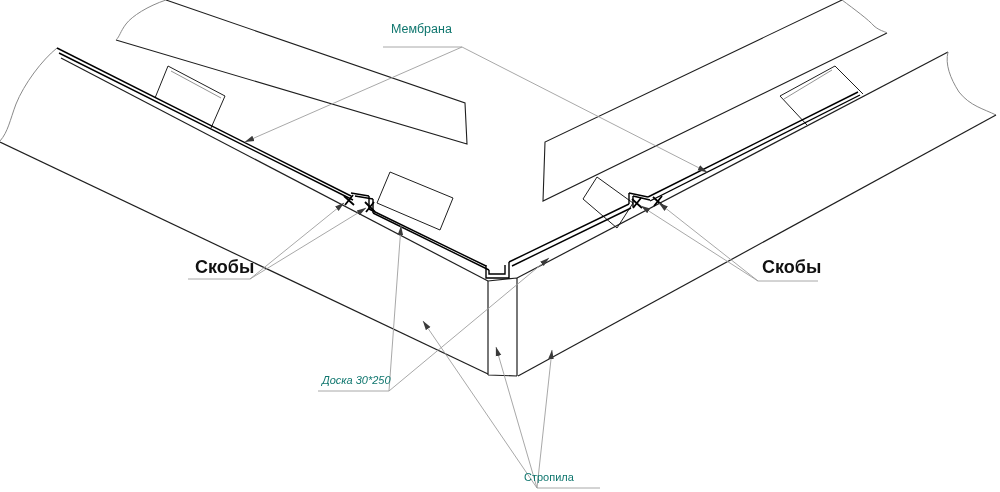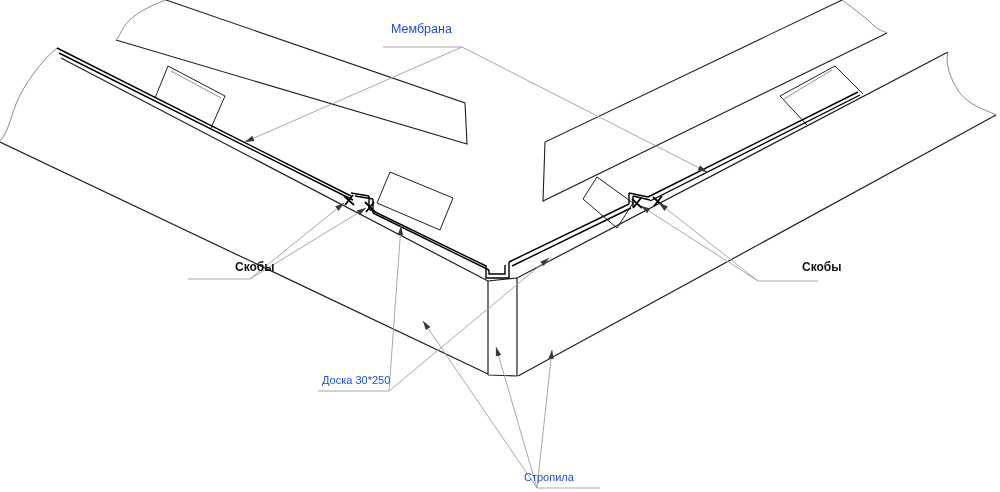--- a/index.html
+++ b/index.html
@@ -6,27 +6,27 @@
   .stage{
     position:relative;
     width:1000px;height:492px;
     background:#ffffff;
     font-family:"Liberation Sans", sans-serif;
     overflow:hidden;
   }
   .stage svg{position:absolute;left:0;top:0;}
   .lbl{
     position:absolute;
-    color:#1d4ed8;
+    color:#0f766e;
     font-size:11px;
     line-height:14px;
     white-space:nowrap;
   }
   .lbl.big{font-size:12.5px;}
-  .lbl.bold{font-weight:bold;font-size:12px;color:#111;margin-left:40px;}
+  .lbl.bold{font-weight:bold;font-size:18px;color:#111;}
 </style>
 </head>
 <body>
 
 <div class="stage">
 
 <svg width="1000" height="492" viewBox="0 0 1000 492">
   <defs>
     <marker id="arr" markerWidth="11" markerHeight="9" refX="9.2" refY="4" orient="auto" markerUnits="userSpaceOnUse">
       <path d="M0,1.2 L9.5,4 L0,6.8 Z" fill="#3a3a3a"></path>
@@ -124,16 +124,16 @@
     <path d="M537,488 L600,488"></path>
     <path d="M537,488 L423,321" marker-end="url(#arr)"></path>
     <path d="M537,488 L496,347" marker-end="url(#arr)"></path>
     <path d="M537,488 L552,350" marker-end="url(#arr)"></path>
   </g>
 </svg>
 
 <div class="lbl big" style="left:391px;top:22px;">Мембрана</div>
 <div class="lbl bold" style="left:195px;top:260px;">Скобы</div>
 <div class="lbl bold" style="left:762px;top:260px;">Скобы</div>
-<div class="lbl" style="left:322px;top:373px;">Доска 30*250</div>
+<div class="lbl" style="left:322px;top:373px;font-style:italic;">Доска 30*250</div>
 <div class="lbl" style="left:524px;top:470px;">Стропила</div>
 
 </div>
 
 </body></html>

